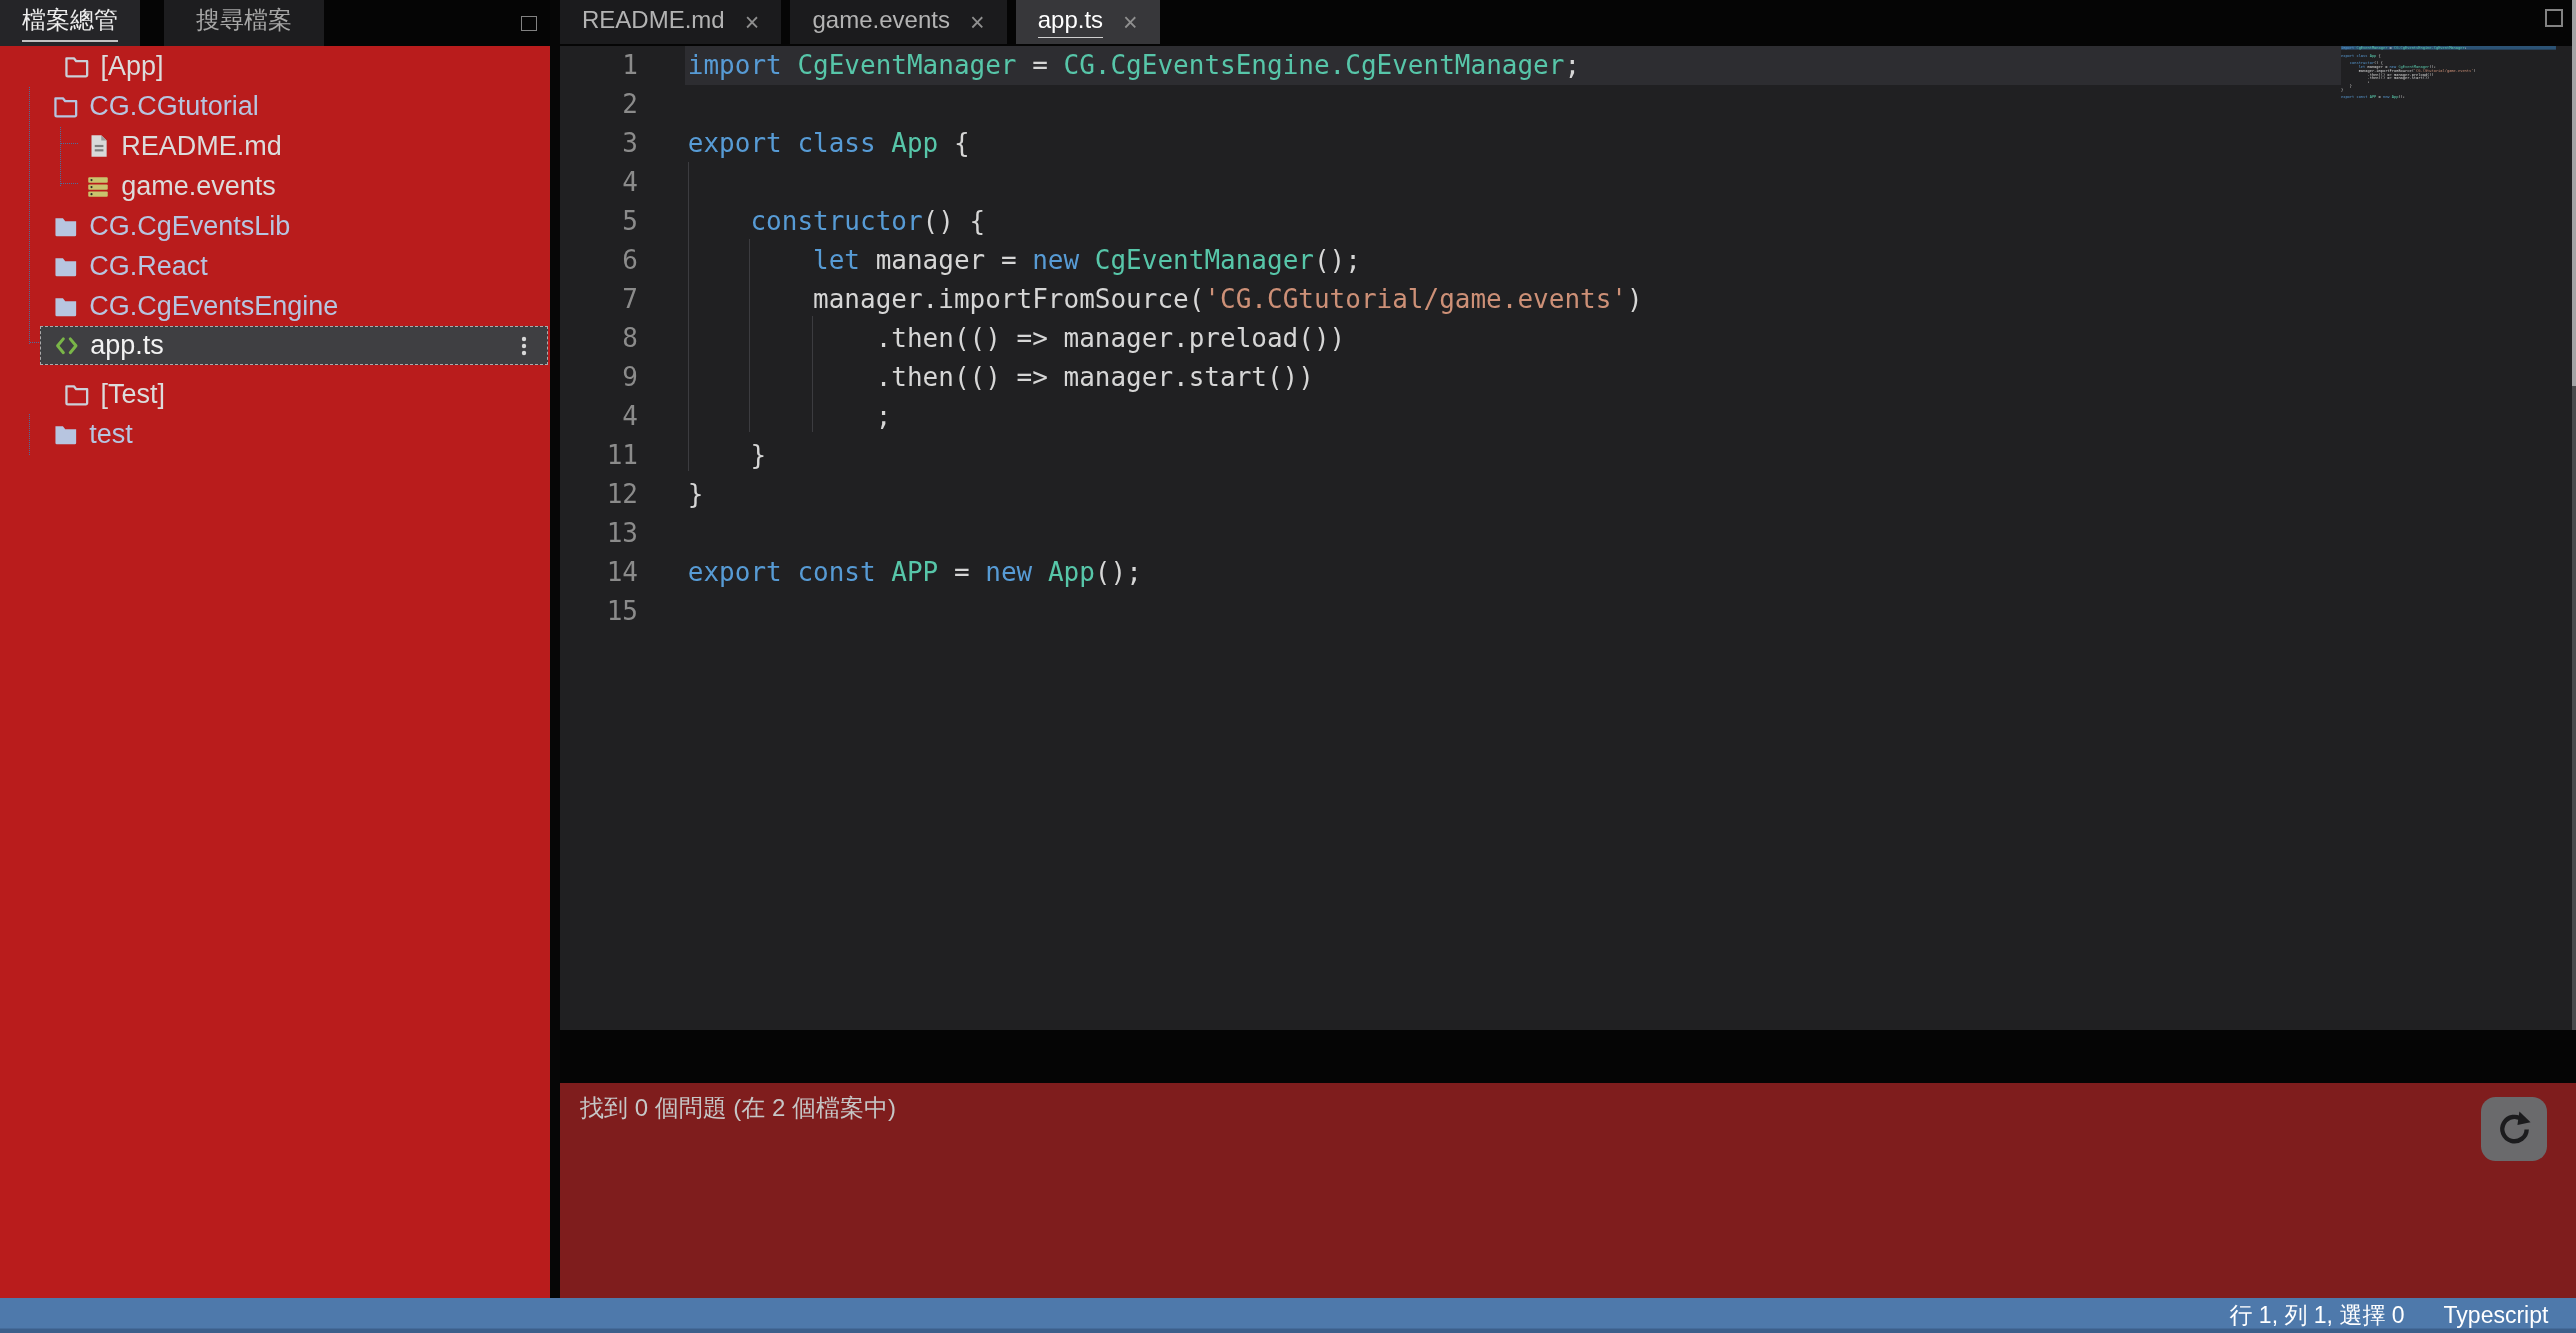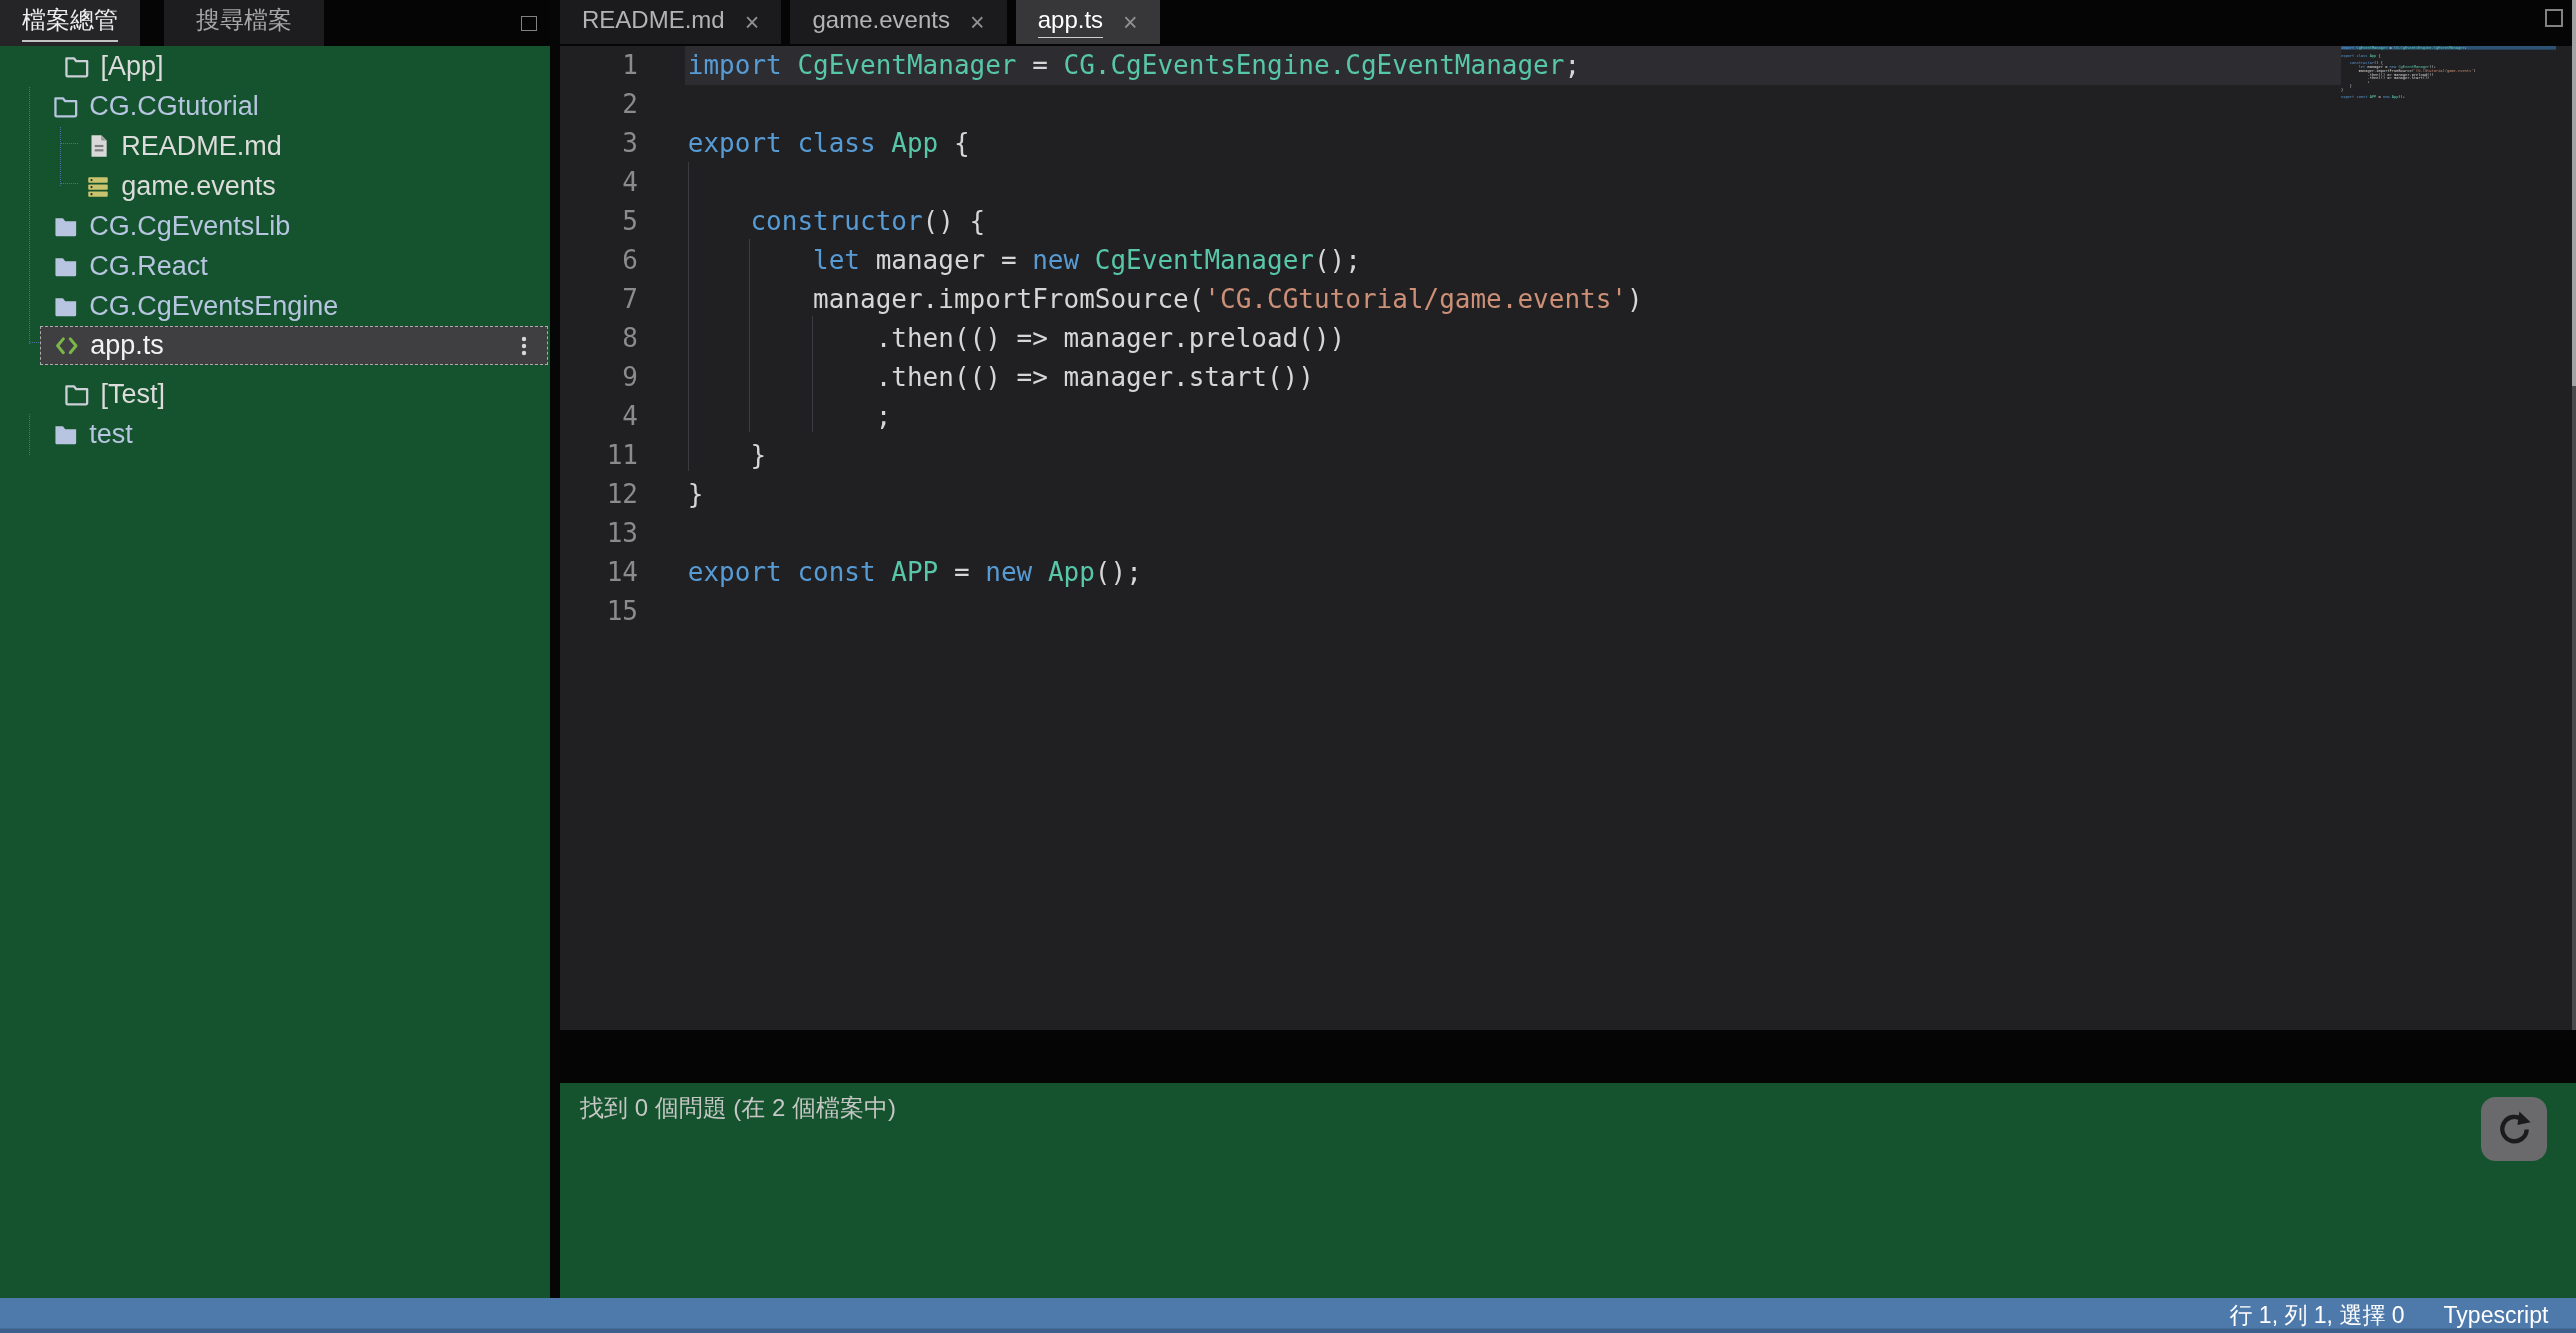--- a/index.html
+++ b/index.html
@@ -1,20 +1,20 @@
 <!DOCTYPE html>
 <html style="--code-keyword: #579bd5; --code-type: #57c6a9; --code-string: #cd9077; --code-plain: #d6d6d6; --package-label: #b7c5e0; --status-bar-bg: #4e79ab; --selection-blue: #2c5375;font-size:14.7px"><head>
 <meta charset="utf-8">
 <style>
   html,body{margin:0;padding:0;background:#060606;}
   body{width:2576px;height:1333px;position:relative;overflow:hidden;
        font-family:"Liberation Sans",sans-serif;-webkit-font-smoothing:antialiased;}
 
   
-  .sidebar{position:absolute;left:0;top:0;width:550px;height:1298px;background:#14532d;}
+  .sidebar{position:absolute;left:0;top:0;width:550px;height:1298px;background:#b91c1c;}
   .side-header{position:absolute;left:0;top:0;width:550px;height:46px;background:#050505;}
   .side-tab{position:absolute;top:0;height:46px;display:flex;align-items:center;justify-content:center;
             font-size:24px;color:#a6a6a6;cursor:pointer;}
   .side-tab .label{padding-bottom:4.6px;border-bottom:2.8px solid transparent;}
   .side-tab.active{background:#252528;color:#ededed;}
   .side-tab.active .label{border-bottom-color:#c2c2c2;}
   .side-tab:nth-child(1){left:0;width:140px;}
   .side-tab:nth-child(2){left:164px;width:160px;background:#1d1d1f;}
   .sq-icon{box-sizing:border-box;border:1.8px solid #828282;background:transparent;}
   .side-collapse{position:absolute;right:13px;top:15.6px;width:15.6px;height:15.6px;}
@@ -72,21 +72,21 @@
   
   .panel{position:absolute;left:560px;top:1030px;width:2016px;height:268px;background:#050505;}
   .panel-tabs{position:absolute;left:0;top:0;width:100%;height:53px;}
   .panel-tab{position:absolute;bottom:0;height:40px;display:flex;align-items:center;padding:0 20px;
              font-size:24px;cursor:pointer;}
   .panel-tab .label{padding-bottom:3.7px;border-bottom:1.8px solid transparent;}
   .panel-tab.active{background:#313133;color:#eaeaea;}
   .panel-tab.active .label{border-bottom-color:#bdbdbd;}
   .panel-tab.inactive{background:#232325;color:#9e9e9e;}
   .panel-expand{position:absolute;left:1985px;top:24px;width:16.5px;height:16.5px;border-width:2.8px;}
-  .panel-body{position:absolute;left:0;top:53px;right:0;bottom:0;background:#14532d;}
+  .panel-body{position:absolute;left:0;top:53px;right:0;bottom:0;background:#7f1d1d;}
   .panel-message{position:absolute;left:20px;top:9.2px;font-size:24px;color:#c6c6c6;}
   .refresh-btn{position:absolute;right:29px;top:13.8px;width:66px;height:64px;border-radius:14.7px;
                background:#6a6a6c;display:flex;align-items:center;justify-content:center;cursor:pointer;border:none;}
 
   
   .statusbar{position:absolute;left:0;top:1298px;width:2576px;height:35px;background:var(--status-bar-bg);
              color:#ffffff;font-size:23px;display:flex;align-items:center;justify-content:flex-end;
              box-shadow:inset 0 -4.6px 0 rgba(30,50,80,.35);}
   .status-cursor{margin-right:39px;}
   .status-lang{margin-right:27.6px;}

